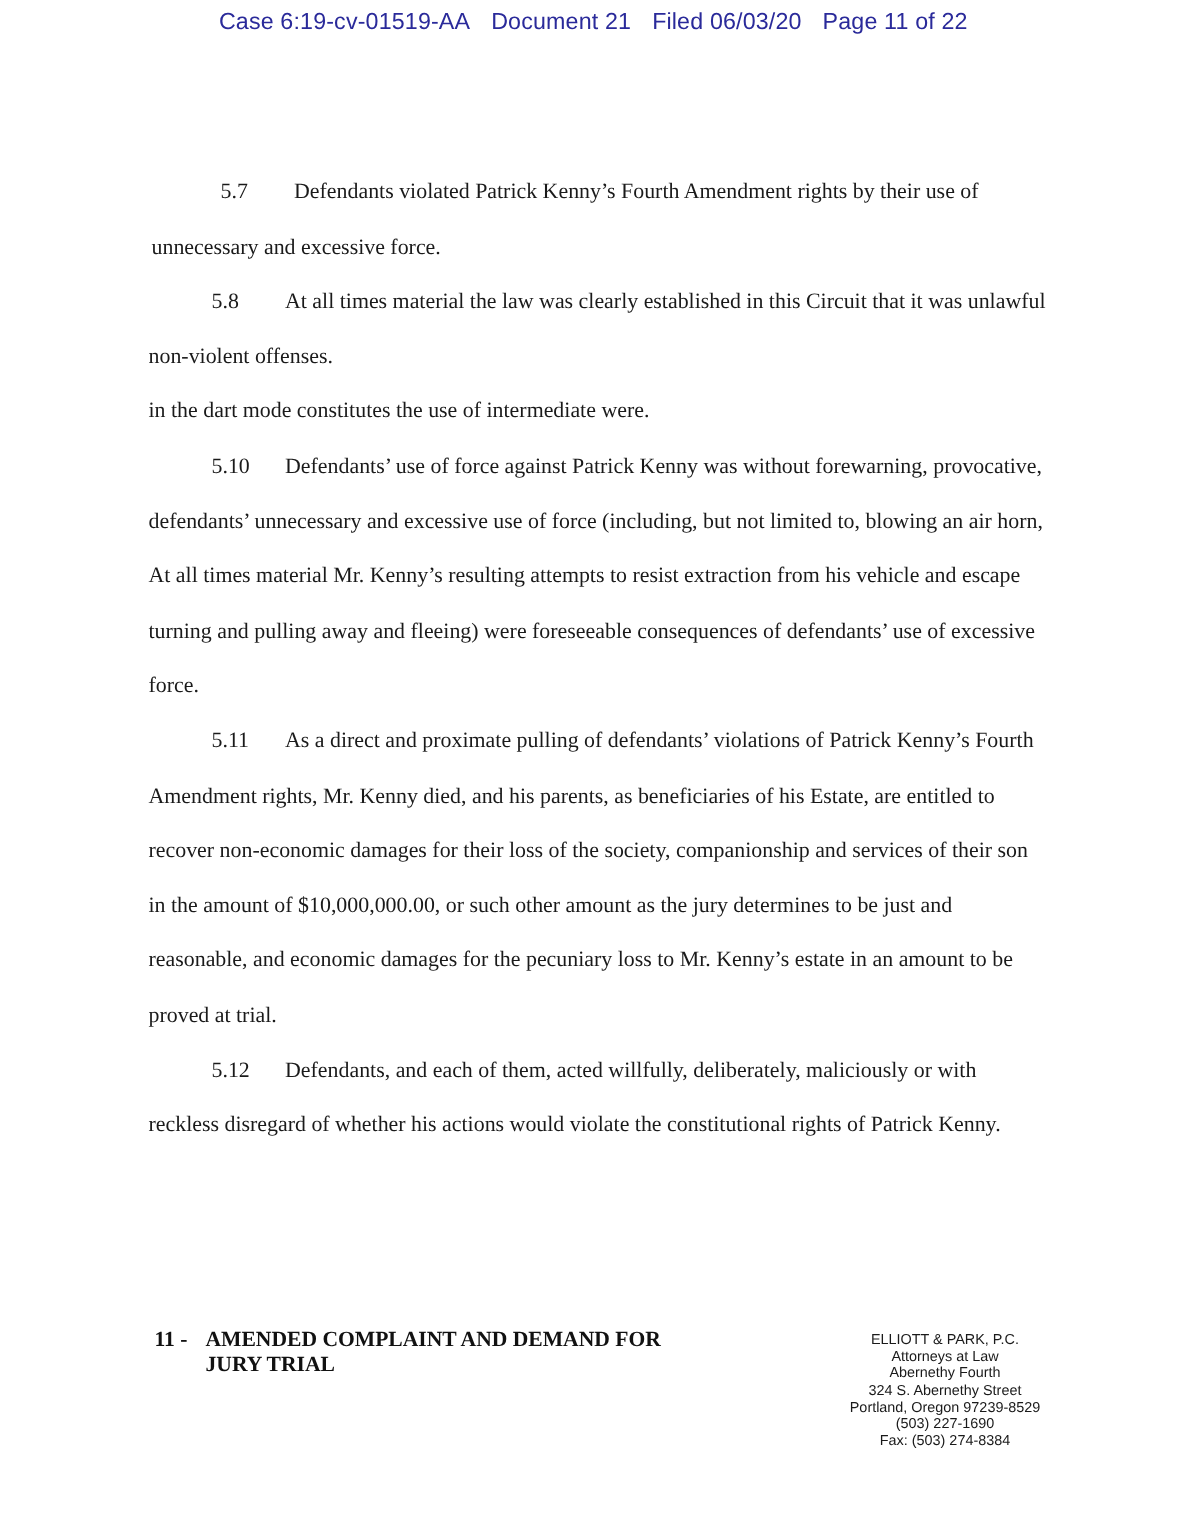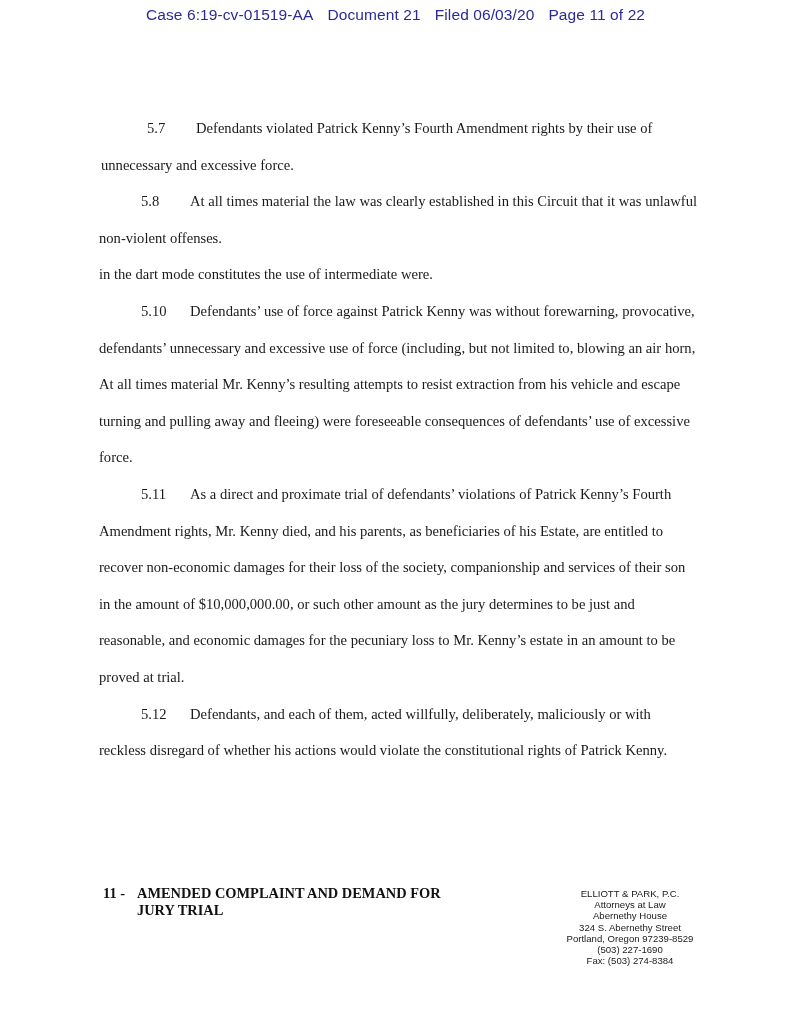--- a/index.html
+++ b/index.html
@@ -100,21 +100,21 @@
 
   <div>
     <div class="line indent-b"><span class="para-num">5.10</span><span>Defendants’ use of force against Patrick Kenny was without forewarning, provocative,</span></div>
     <div class="line">defendants’ unnecessary and excessive use of force (including, but not limited to, blowing an air horn,</div>
     <div class="line">At all times material Mr. Kenny’s resulting attempts to resist extraction from his vehicle and escape</div>
     <div class="line">turning and pulling away and fleeing) were foreseeable consequences of defendants’ use of excessive</div>
     <div class="line">force.</div>
   </div>
 
   <div>
-    <div class="line indent-b"><span class="para-num">5.11</span><span>As a direct and proximate trial of defendants’ violations of Patrick Kenny’s Fourth</span></div>
+    <div class="line indent-b"><span class="para-num">5.11</span><span>As a direct and proximate pulling of defendants’ violations of Patrick Kenny’s Fourth</span></div>
     <div class="line">Amendment rights, Mr. Kenny died, and his parents, as beneficiaries of his Estate, are entitled to</div>
     <div class="line">recover non-economic damages for their loss of the society, companionship and services of their son</div>
     <div class="line">in the amount of $10,000,000.00, or such other amount as the jury determines to be just and</div>
     <div class="line">reasonable, and economic damages for the pecuniary loss to Mr. Kenny’s estate in an amount to be</div>
     <div class="line">proved at trial.</div>
   </div>
 
   <div>
     <div class="line indent-b"><span class="para-num">5.12</span><span>Defendants, and each of them, acted willfully, deliberately, maliciously or with</span></div>
     <div class="line">reckless disregard of whether his actions would violate the constitutional rights of Patrick Kenny.</div>
@@ -122,18 +122,18 @@
 </div>
 
 <div class="footer-title">
   <div><span class="num">11 -</span><span>AMENDED COMPLAINT AND DEMAND FOR</span></div>
   <div class="line2">JURY TRIAL</div>
 </div>
 
 <div class="footer-firm">
   <div>ELLIOTT &amp; PARK, P.C.</div>
   <div>Attorneys at Law</div>
-  <div>Abernethy House</div>
+  <div>Abernethy Fourth</div>
   <div>324 S. Abernethy Street</div>
   <div>Portland, Oregon  97239-8529</div>
   <div>(503) 227-1690</div>
   <div>Fax: (503) 274-8384</div>
 </div>
 
 </body></html>

